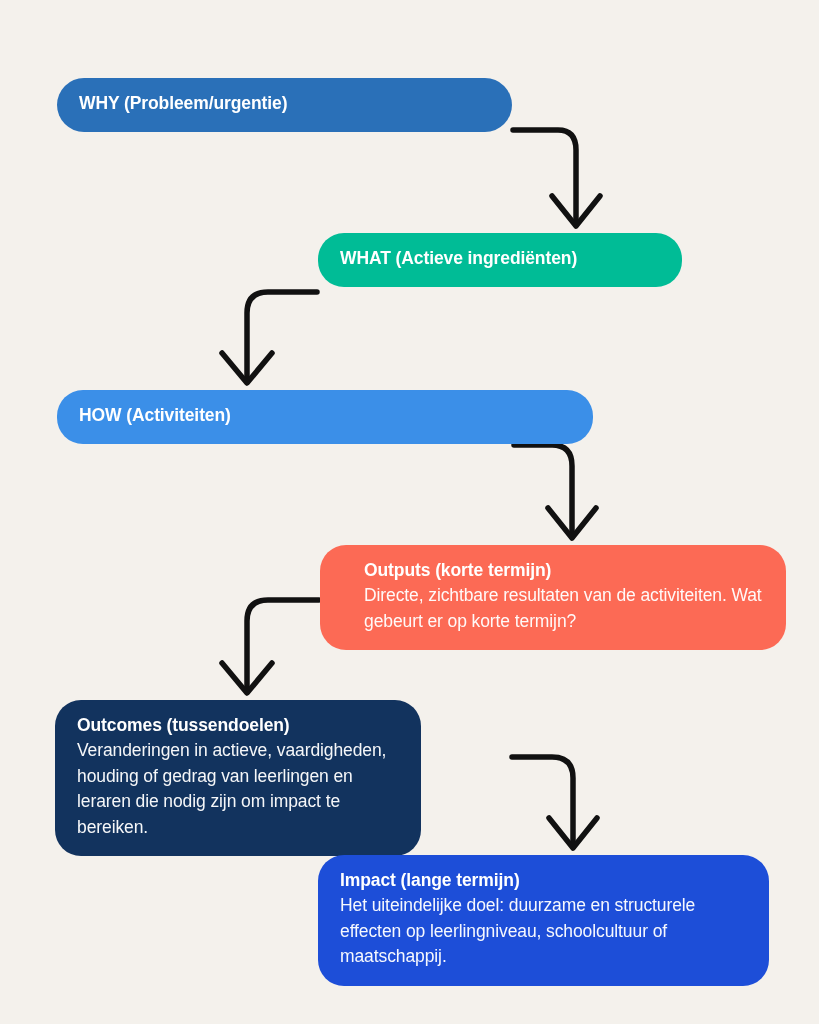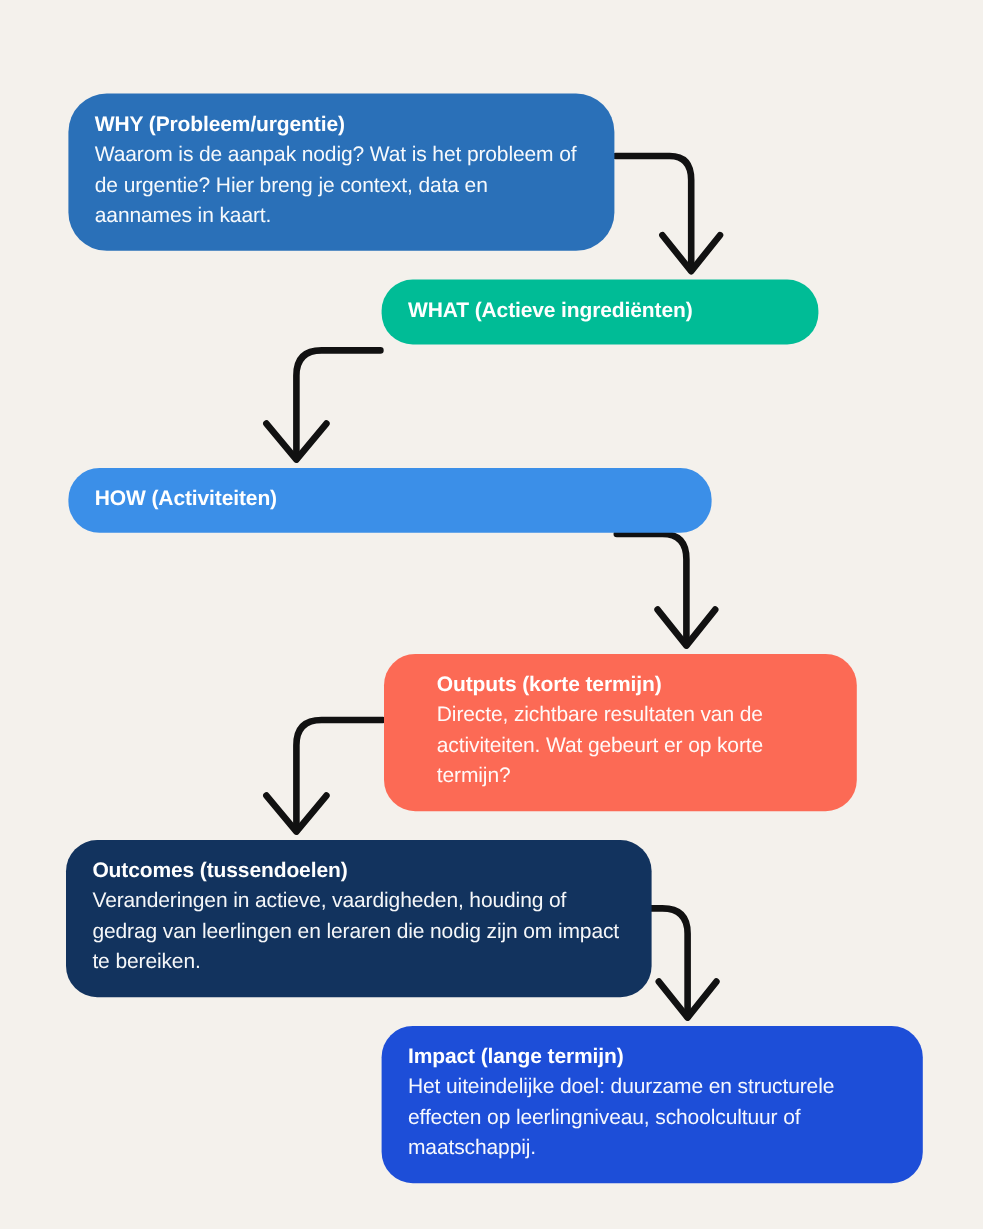--- a/index.html
+++ b/index.html
@@ -51,22 +51,22 @@
     font-weight: normal;
     line-height: 1.45;
     letter-spacing: -0.1px;
     margin: 0;
     color: rgba(255,255,255,0.96);
   }
   
   #node-why     { left: 57px;  top: 78px;  width: 455px; }
   #node-what    { left: 318px; top: 233px; width: 364px; }
   #node-how     { left: 57px;  top: 390px; width: 536px; }
-  #node-outputs { left: 320px; top: 545px; width: 394px; padding-left: 44px; }
-  #node-outcomes{ left: 55px;  top: 700px; width: 488px; }
+  #node-outputs { left: 320px; top: 545px; width: 466px; padding-left: 44px; }
+  #node-outcomes{ left: 55px;  top: 700px; width: 366px; }
   #node-impact  { left: 318px; top: 855px; width: 451px; }
 </style>
 </head>
 <body style="background: rgb(244, 241, 236);">
 
 <div id="flow-canvas">
 
   <svg class="connector-layer" viewBox="0 0 819 1024" width="819" height="1024" xmlns="http://www.w3.org/2000/svg">
     <g fill="none" stroke="#111111" stroke-width="5.5" stroke-linecap="round" stroke-linejoin="round">
 
@@ -93,21 +93,20 @@
       <g>
         <path d="M 512 757 L 552 757 Q 573 757 573 778 L 573 847"></path>
         <path d="M 549 818 L 573 848 L 597 818"></path>
       </g>
 
     </g>
   </svg>
 
   <div class="node" id="node-why" style="background: rgb(42, 112, 184); color: rgb(255, 255, 255); border-radius: 32px;">
     <div class="node-title">WHY (Probleem/urgentie)</div>
-    <div class="node-body">Waarom is de aanpak nodig? Wat is het probleem of de urgentie? Hier breng je context, data en aannames in kaart.</div>
   </div>
 
   <div class="node" id="node-what" style="background: rgb(0, 188, 150); color: rgb(255, 255, 255);">
     <div class="node-title">WHAT (Actieve ingrediënten)</div>
   </div>
 
   <div class="node" id="node-how" style="background: rgb(59, 143, 232); color: rgb(255, 255, 255);">
     <div class="node-title">HOW (Activiteiten)</div>
   </div>
 

